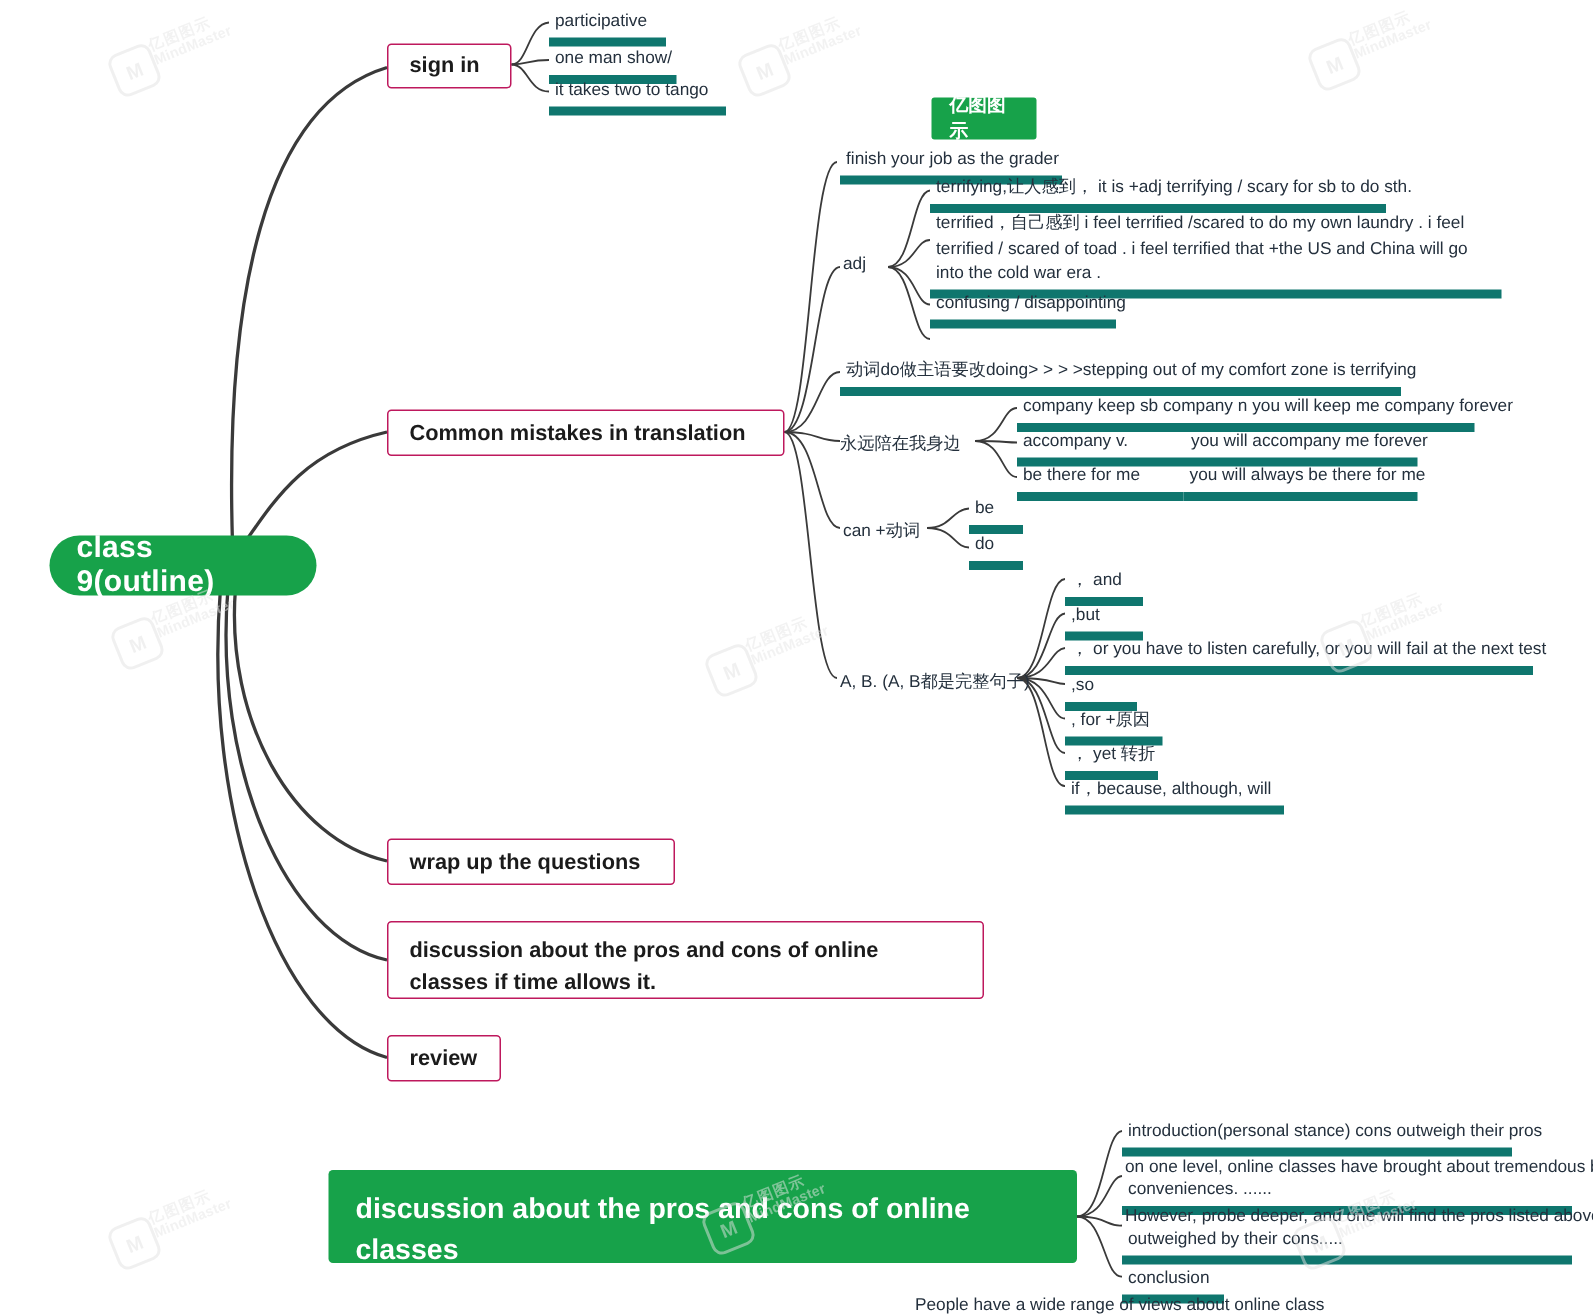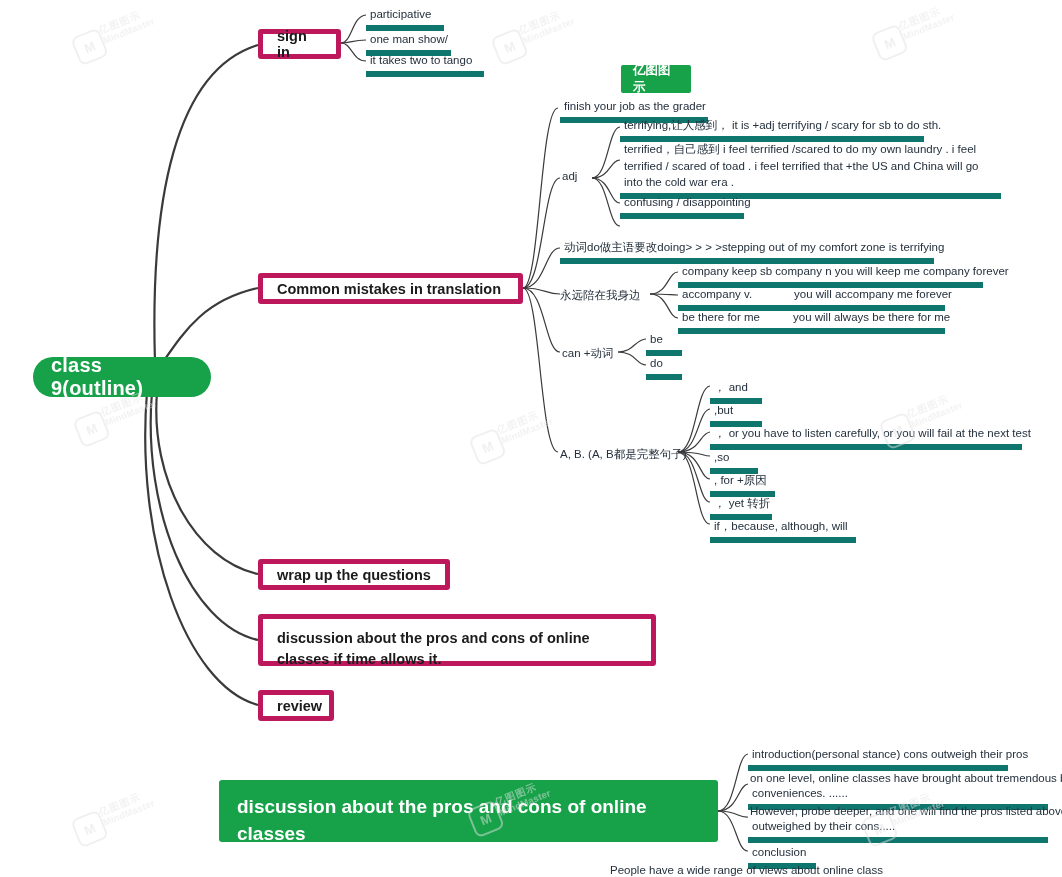--- a/index.html
+++ b/index.html
@@ -39,21 +39,21 @@
   .float-big{
     background:#17a24a;color:#ffffff;
     font-weight:bold;font-size:19px;
     border-radius:3px;
     padding:14px 18px;
     line-height:1.42;
   }
 
   .boxed{
     background:#ffffff;
-    border:5px solid #be185d;
+    border:1px solid #be185d;
     border-radius:3px;
     color:#1b1b1b;
     font-weight:bold;
     display:flex;align-items:center;
     padding:0 14px;
     font-size:14.5px;
   }
   .boxed.multiline{
     display:block;
     padding:9px 14px;

